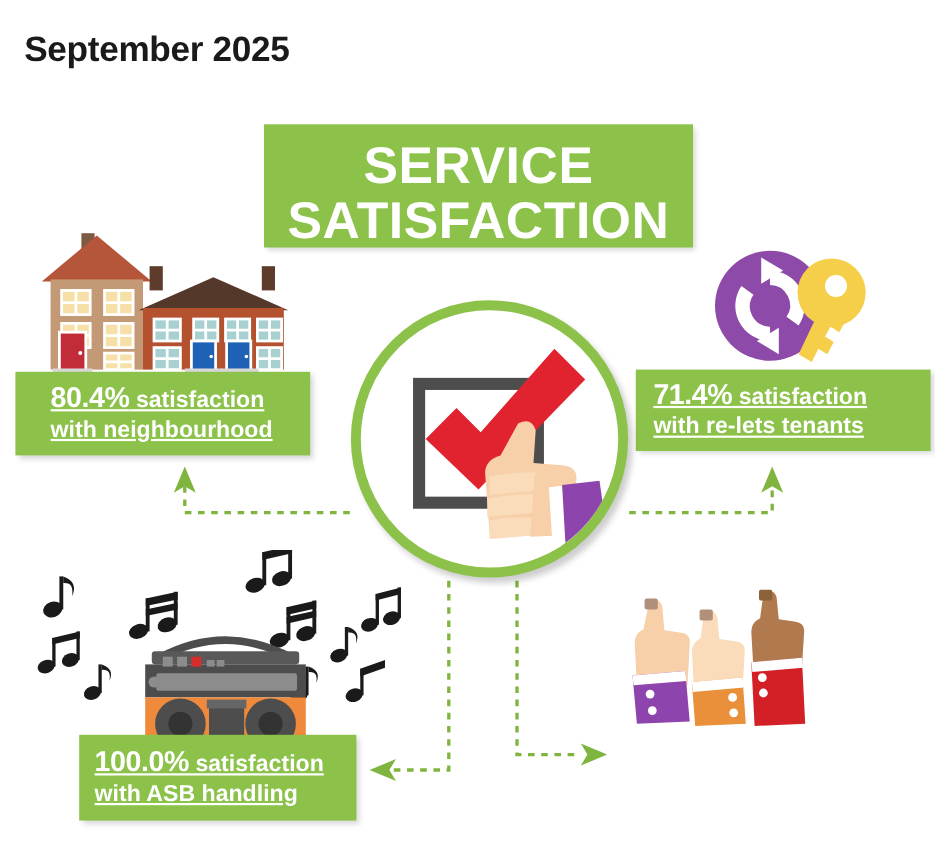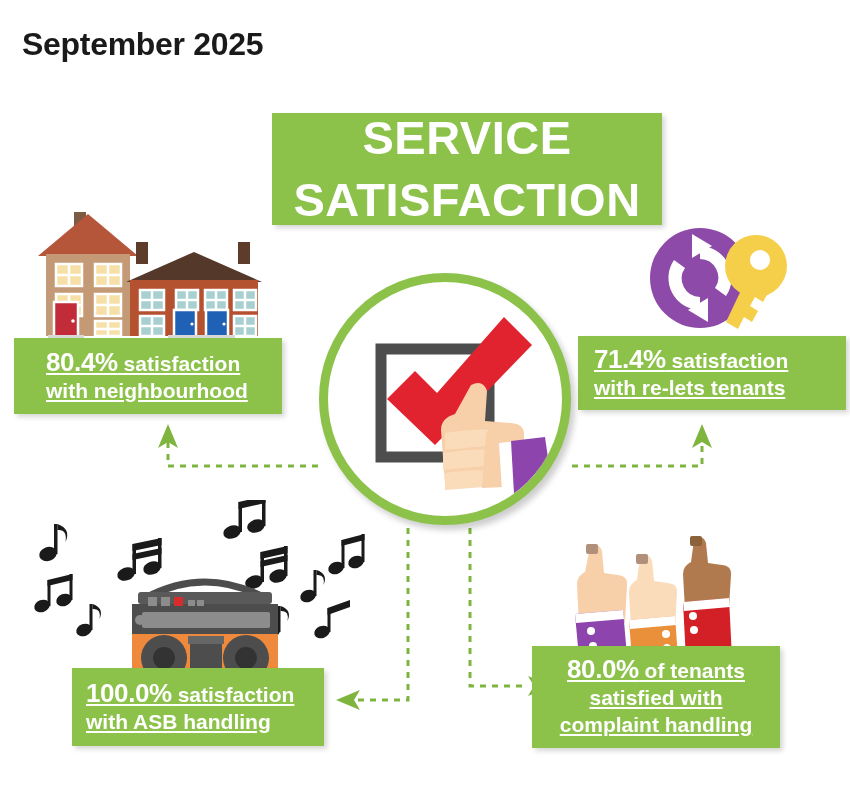--- a/index.html
+++ b/index.html
@@ -38,23 +38,22 @@
     position: absolute;
     left: 240px;
     top: 113px;
     width: 390px;
     height: 112px;
     background: #8cc24a;
     box-shadow: 3px 3px 5px rgba(0,0,0,0.16);
     display: flex;
     flex-direction: column;
     align-items: center;
-    justify-content: space-between;
+    justify-content: flex-end;
     z-index: 6;
-    margin-left: 32px;
   }
   .title-line {
     color: #ffffff;
     font-weight: bold;
     font-size: 47px;
     line-height: 50px;
     letter-spacing: 0.5px;
     text-align: center;
     white-space: nowrap;
   }
@@ -397,21 +396,14 @@
     <div class="line">with re-lets tenants</div>
   </div>
 
   <div class="stat-label" id="label-asb">
     <div class="line">
       <span class="pct">100.0%</span><span> satisfaction</span>
     </div>
     <div class="line">with ASB handling</div>
   </div>
 
-  <div class="stat-label" id="label-complaints">
-    <div class="line">
-      <span class="pct">80.0%</span><span> of tenants</span>
-    </div>
-    <div class="line">satisfied with</div>
-    <div class="line">complaint handling</div>
-  </div>
 
 </div>
 
 </body></html>

